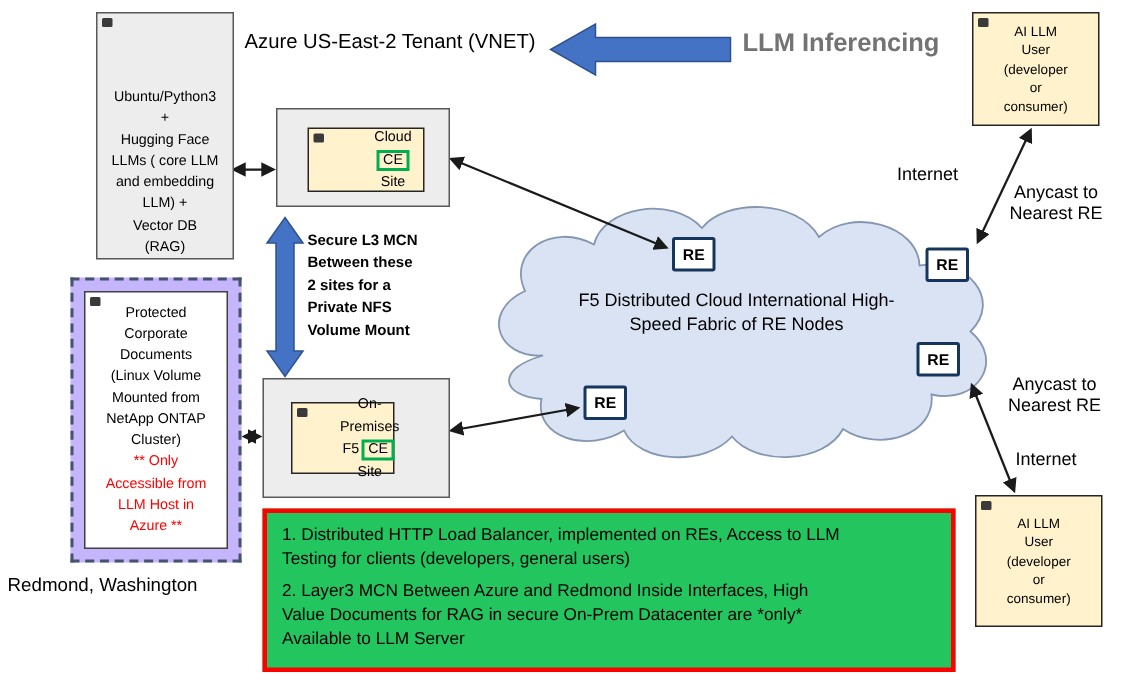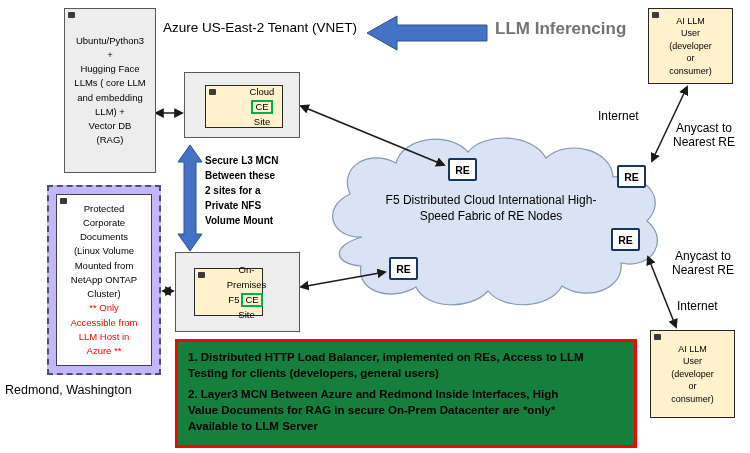--- a/index.html
+++ b/index.html
@@ -12,21 +12,21 @@
   .overlay { position:absolute; left:0; top:0; z-index:1; }
   .node { z-index:2; }
 
   .box-outer { background:#ededed; border:1.5px solid #595959; }
   .box-yellow { background:#fff2cc; border:1px solid #262626; }
   .re-node { background:#ffffff; border:2px solid #17365d; border-radius:2px;
              font-size:10.5px; font-weight:600; }
   .ce { display:inline-block; border:2px solid #00b050; padding:0 2px; margin:0 2px; line-height:1.1; }
   .dashedbox { border:2px dashed #44546a; background:#c4b5fd; }
   .innerbox { border:1px solid #404040; background:#ffffff; }
-  .notes { border:3px solid #ff0000; background:#15803d; font-weight:bold;
+  .notes { border:3px solid #ff0000; background:#22c55e; font-weight:normal;
            font-size:11.5px; line-height:1.4; padding:7px 10px; }
   .corner { position:absolute; width:7px; height:6px; background:#3a3a3a; border-radius:1px;
             left:3px; top:3px; }
 
   .title-label { font-size:13.5px; }
   .inferencing { font-size:17px; font-weight:bold; color:#737373; }
   .small-text { font-size:9.5px; line-height:1.5; }
   .tiny-text { font-size:9px; line-height:1.4; }
   .site-text { font-size:9.5px; line-height:1.6;padding-left:36px; }
   .cloud-label { font-size:12px; line-height:1.35; }
@@ -72,21 +72,21 @@
 
     <line x1="301" y1="106" x2="444" y2="165" stroke="#1a1a1a" stroke-width="1.5" marker-start="url(#arw)" marker-end="url(#arw)"></line>
 
     <line x1="301" y1="287" x2="385" y2="272" stroke="#1a1a1a" stroke-width="1.5" marker-start="url(#arw)" marker-end="url(#arw)"></line>
 
     <line x1="687" y1="87" x2="652" y2="161" stroke="#1a1a1a" stroke-width="1.5" marker-start="url(#arw)" marker-end="url(#arw)"></line>
 
     <line x1="676" y1="327" x2="648" y2="257" stroke="#1a1a1a" stroke-width="1.5" marker-start="url(#arw)" marker-end="url(#arw)"></line>
   </svg>
 
-  <div class="abs node box-outer center small-text pre" style="left:64px; top:8px; width:92px; height:165px;">
+  <div class="abs node box-outer center small-text pre" style="left:64px; top:8px; width:92px; height:165px;align-items:flex-end;">
     <span class="corner"></span>
     <div>Ubuntu/Python3
 +
 Hugging Face
 LLMs ( core LLM
 and embedding
 LLM) +
 Vector DB
 (RAG)</div>
   </div>

